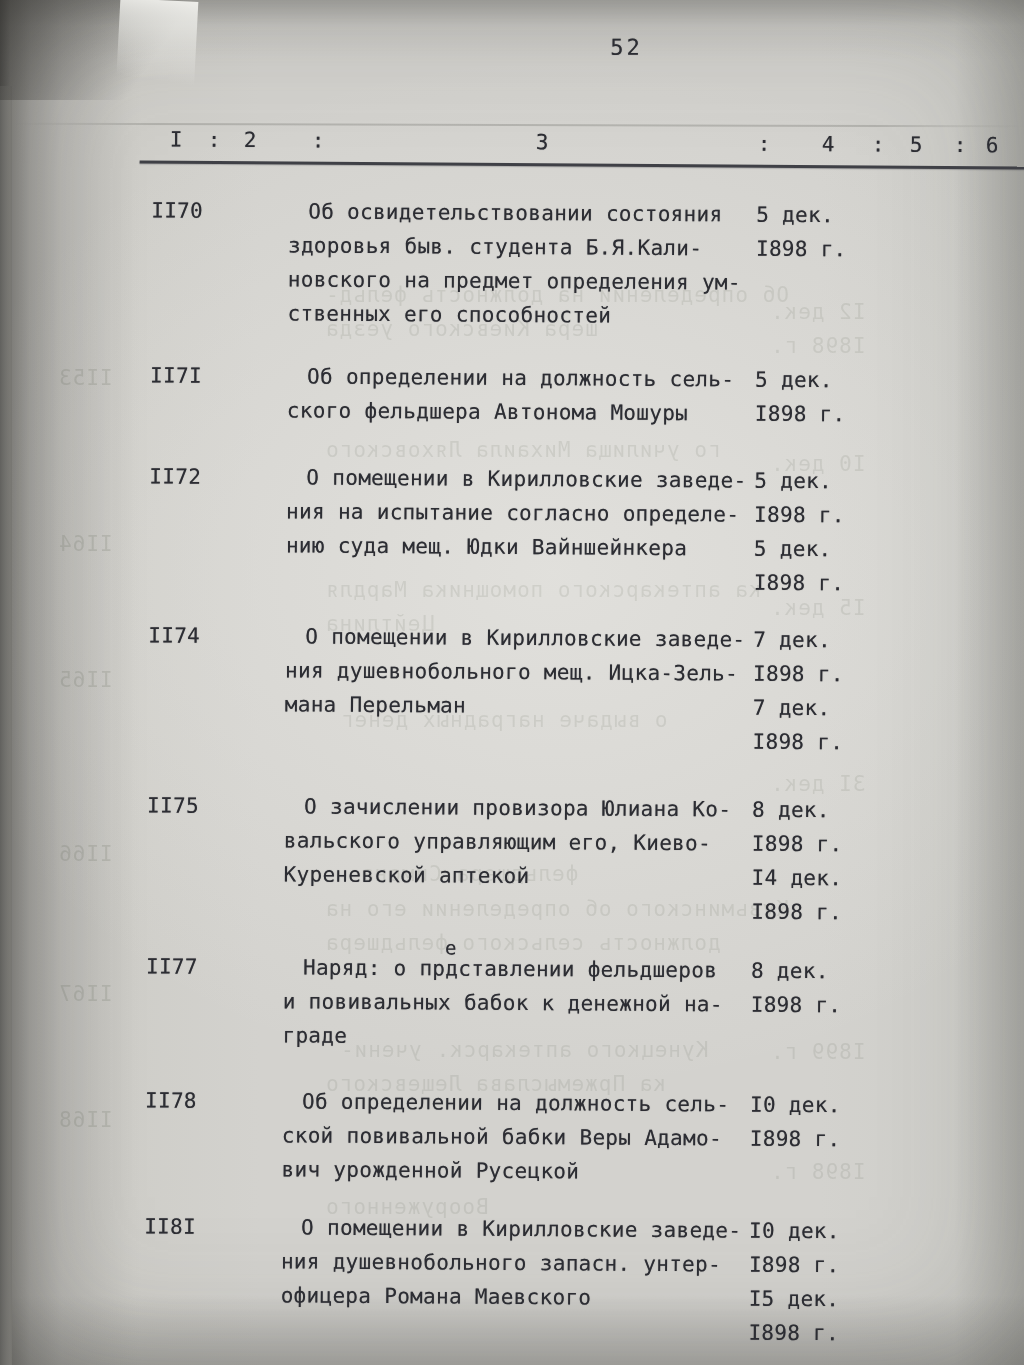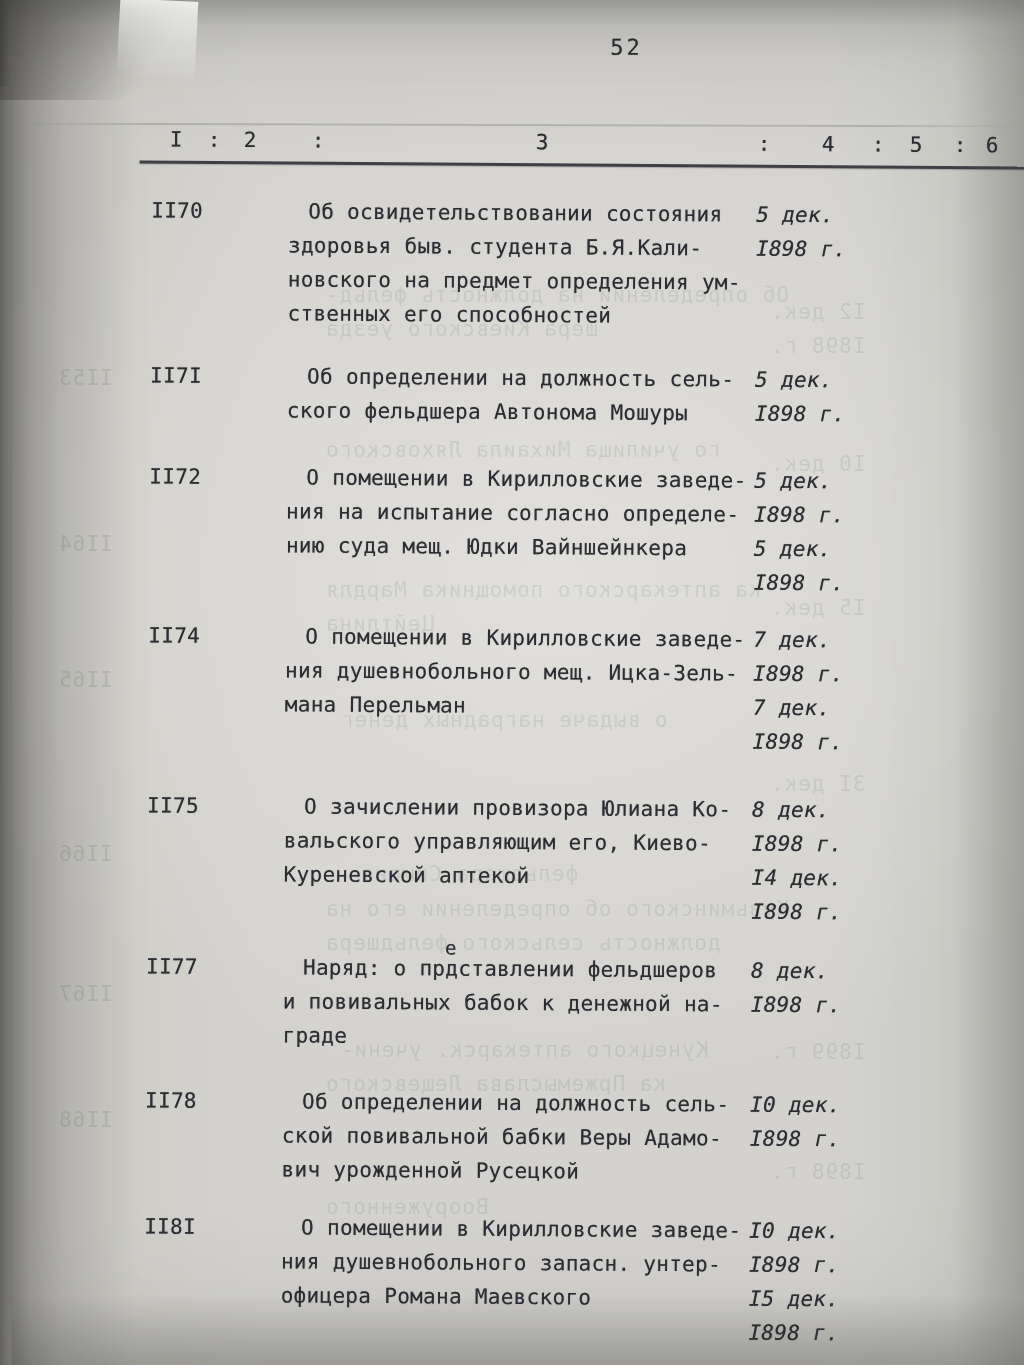--- a/index.html
+++ b/index.html
@@ -90,21 +90,21 @@
   .entry { position:absolute; left:0; width:100%; height:0; }
   .entry:nth-child(1){top:196px} .entry:nth-child(2){top:361px}
   .entry:nth-child(3){top:462px} .entry:nth-child(4){top:621px}
   .entry:nth-child(5){top:791px} .entry:nth-child(6){top:952px}
   .entry:nth-child(7){top:1086px} .entry:nth-child(8){top:1212px}
 
   .entry-id { position:absolute; left:148px; top:0; height:34px; line-height:34px; font-size:21px; letter-spacing:0.3px;text-align:right; }
   .text-col { position:absolute; left:285px; top:0; }
   .tl { height:34px; line-height:34px; font-size:21px; letter-spacing:0.3px; white-space:pre; }
   .tl.first { padding-left:20px; }
-  .date-col { position:absolute; left:753px; top:0;font-style:italic; }
+  .date-col { position:absolute; left:753px; top:0; }
   .dl { height:34px; line-height:34px; font-size:21px; letter-spacing:0.3px; white-space:pre; }
   .correction { position:absolute; left:162px; top:-15px; font-size:19px; }
 </style>
 </head>
 <body>
 
 <div class="page">
   <div class="edge-light"></div>
   <div class="gutter"></div>
   <div class="corner-tl"></div>

